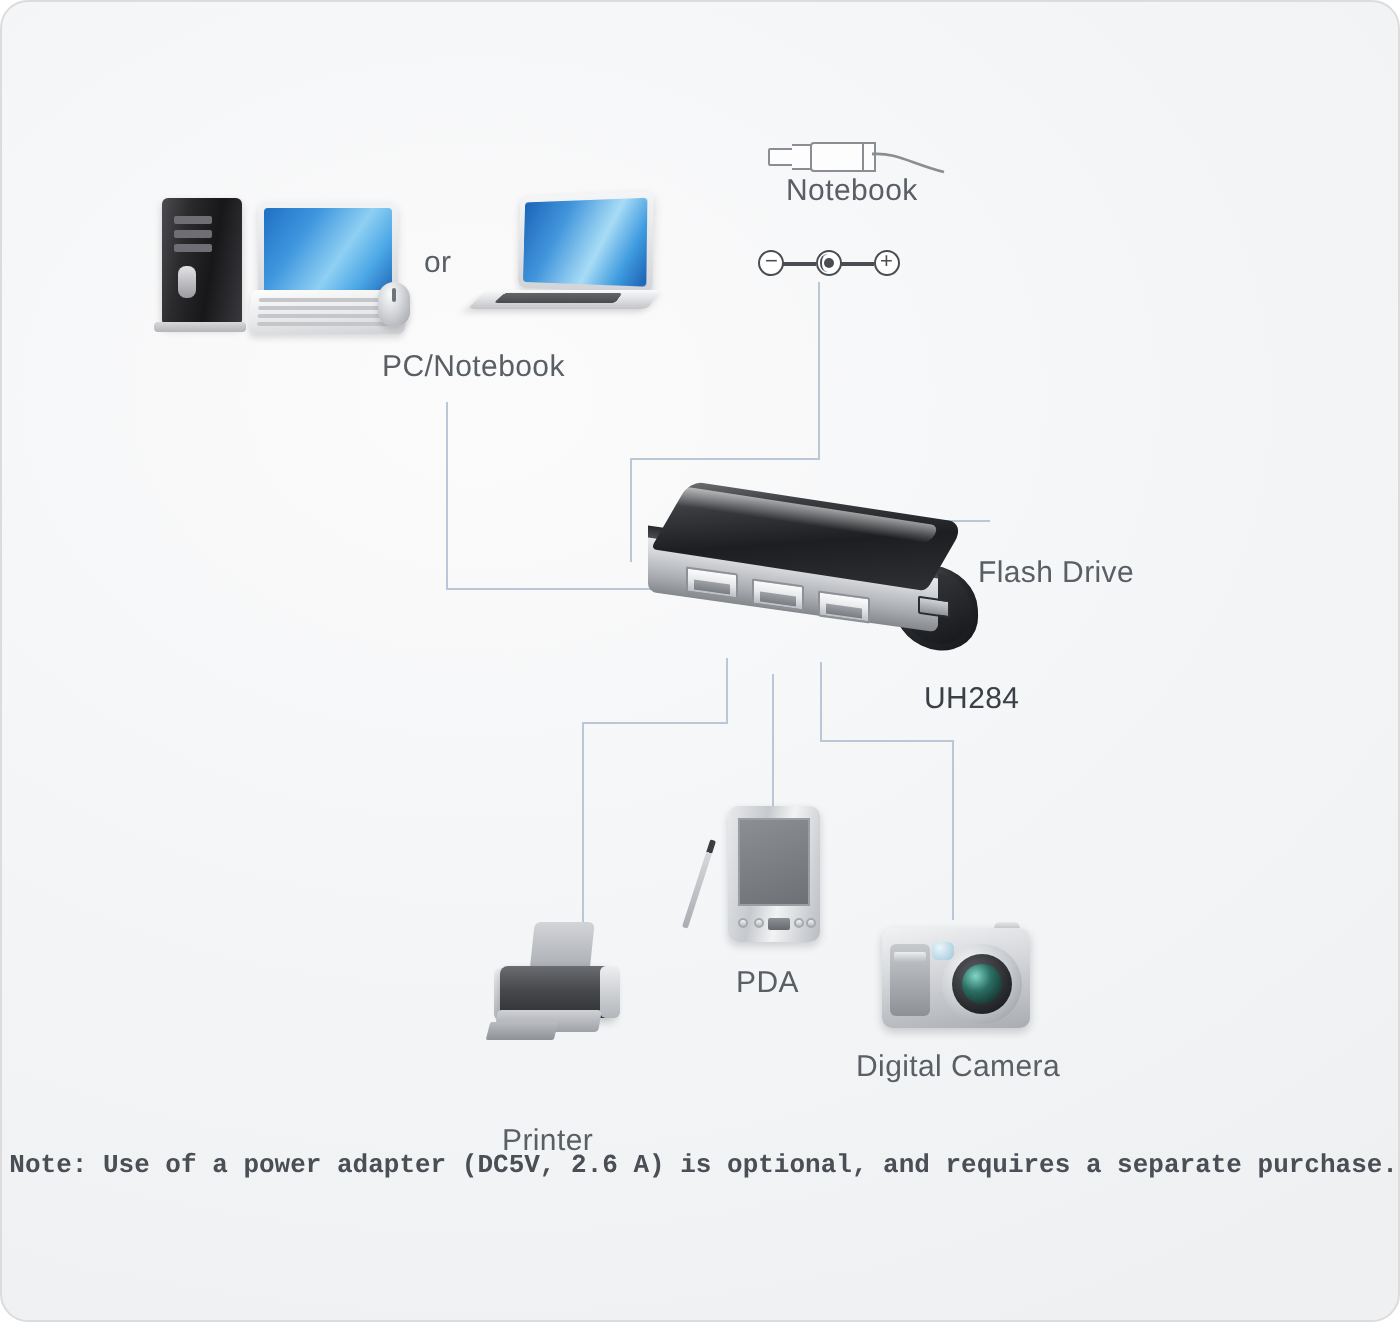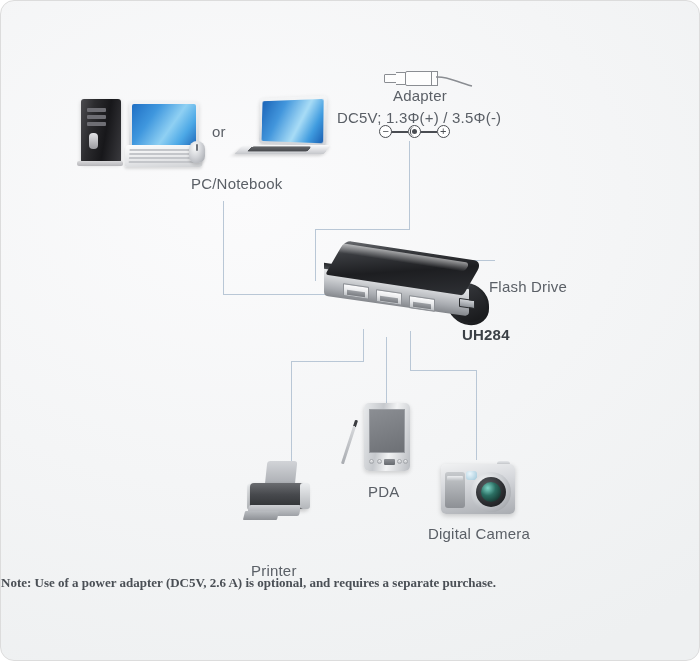--- a/index.html
+++ b/index.html
@@ -21,21 +21,21 @@
   }
   .abs{position:absolute;}
   .lbl{
     position:absolute;
     color:#5a5f66;
     font-size:15px;
     letter-spacing:.2px;
     white-space:nowrap;
     font-family:"Liberation Sans", sans-serif;
   }
-  .lbl.bold{font-weight:bold;color:#3b4046;}
+  .lbl.bold{font-weight:normal;color:#3b4046;margin-top:15px;}
 
   
   .wire{position:absolute;background:#b9c7d6;}
   .wire.h{height:1px;}
   .wire.v{width:1px;}
 
   
   .tower{
     position:absolute;
     width:40px;height:64px;
@@ -266,23 +266,23 @@
   .cam-flash{
     position:absolute;left:25px;top:7px;width:11px;height:9px;border-radius:3px;
     background:radial-gradient(circle at 35% 30%,#eaf6fc,#9fc6d8);
   }
   .cam-shutter{
     position:absolute;left:56px;top:-3px;width:13px;height:6px;border-radius:3px 3px 0 0;
     background:linear-gradient(180deg,#e4e6e9,#b3b6ba);
   }
 
   .note{
-    position:absolute;left:0;right:0;text-align:left;
+    position:absolute;left:0;right:0;text-align:right;
     color:#4a4f55;font-size:13px;font-weight:bold;
-    font-family:Liberation Serif, serif;
+    font-family:Liberation Mono, monospace;
   }
 </style>
 </head>
 <body>
 
 <div id="diagram">
 
   <div class="wire v" style="left:222px;top:200px;height:93px;"></div>
   <div class="wire h" style="left:222px;top:293px;width:108px;"></div>
 
@@ -339,22 +339,21 @@
 
   <div class="abs" style="left:383px;top:68px;width:90px;height:22px;">
     <div class="adp-tip" style="left:0px;top:5px;"></div>
     <div class="adp-neck" style="left:12px;top:3px;"></div>
     <div class="adp-body" style="left:21px;top:2px;"></div>
     <div class="adp-ring" style="left:47px;top:2px;"></div>
     <svg width="40" height="20" style="position:absolute;left:52px;top:5px;">
       <path d="M0,3 C12,2 20,8 36,12" stroke="#8a8d92" stroke-width="1.4" fill="none"></path>
     </svg>
   </div>
-  <div class="lbl" style="left:392px;top:86px;">Adapter</div>
-  <div class="lbl" style="left:336px;top:108px;">DC5V; 1.3Φ(+) / 3.5Φ(-)</div>
+  <div class="lbl" style="left:392px;top:86px;">Notebook</div>
 
   <div class="abs" style="left:378px;top:124px;width:70px;height:16px;">
     <div class="pol-bar" style="left:12px;top:6px;width:17px;"></div>
     <div class="pol-bar" style="left:41px;top:6px;width:17px;"></div>
     <div class="pol-dot" style="left:0px;top:0px;"></div>
     <div class="pol-sign" style="left:3.5px;top:1px;">−</div>
     <div class="pol-dot" style="left:29px;top:0px;"></div>
     <div class="abs" style="left:33px;top:4px;width:5px;height:5px;border-radius:50%;background:#4a4d52;"></div>
     <div class="abs" style="left:31px;top:2px;width:4px;height:9px;border-left:1.6px solid #4a4d52;border-radius:4px 0 0 4px;"></div>
     <div class="pol-dot" style="left:58px;top:0px;"></div>

